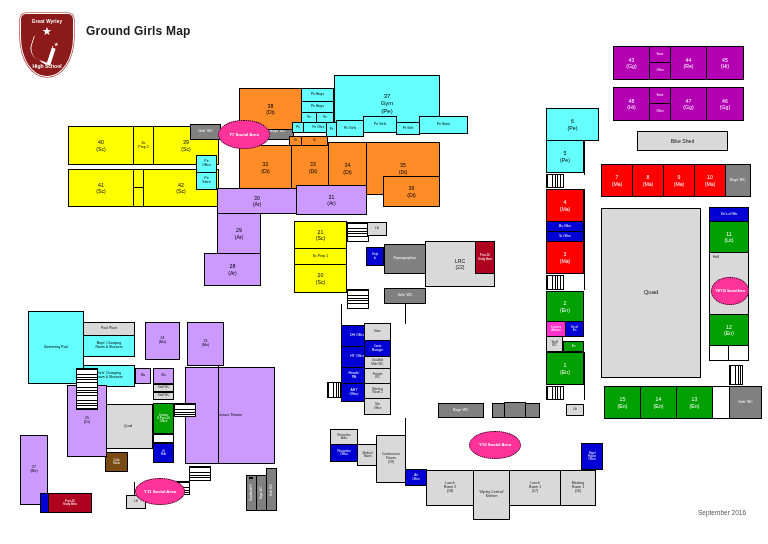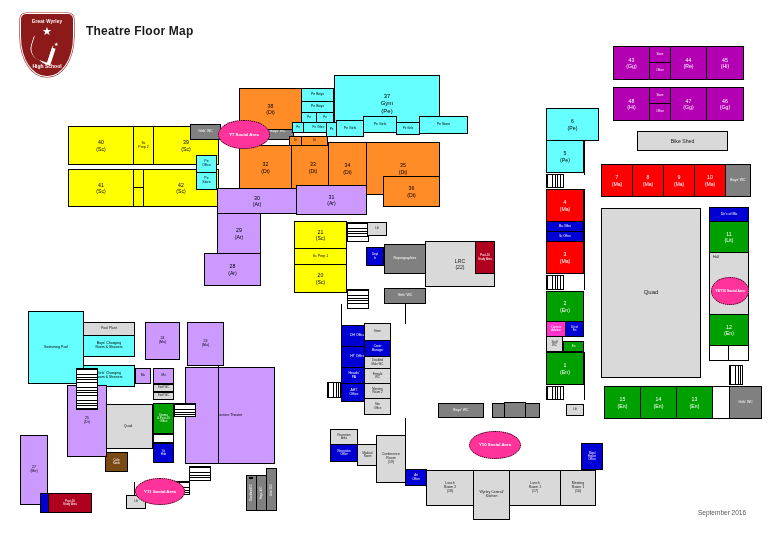--- a/index.html
+++ b/index.html
@@ -120,21 +120,21 @@
 
   <div class="logo">
     <div class="shield">
       <div class="lbl-top">Great Wyrley</div>
       <div class="star"></div>
       <div class="star2"></div>
       <div class="trail"></div>
       <div class="lbl-bot">High School</div>
     </div>
   </div>
-  <div class="page-title">Theatre Floor Map</div>
+  <div class="page-title">Ground Girls Map</div>
   <div class="footer-date">September 2016</div>
 
   <div class="rm c-sc" style="left:68px;top:126px;width:66px;height:39px">
     <span class="n">40</span>
     <span class="s">(Sc)</span>
   </div>
   <div class="rm c-sc tiny" style="left:133px;top:126px;width:21px;height:39px">
     <span class="n">Sc</span>
     <span class="s">Prep 2</span>
   </div>

